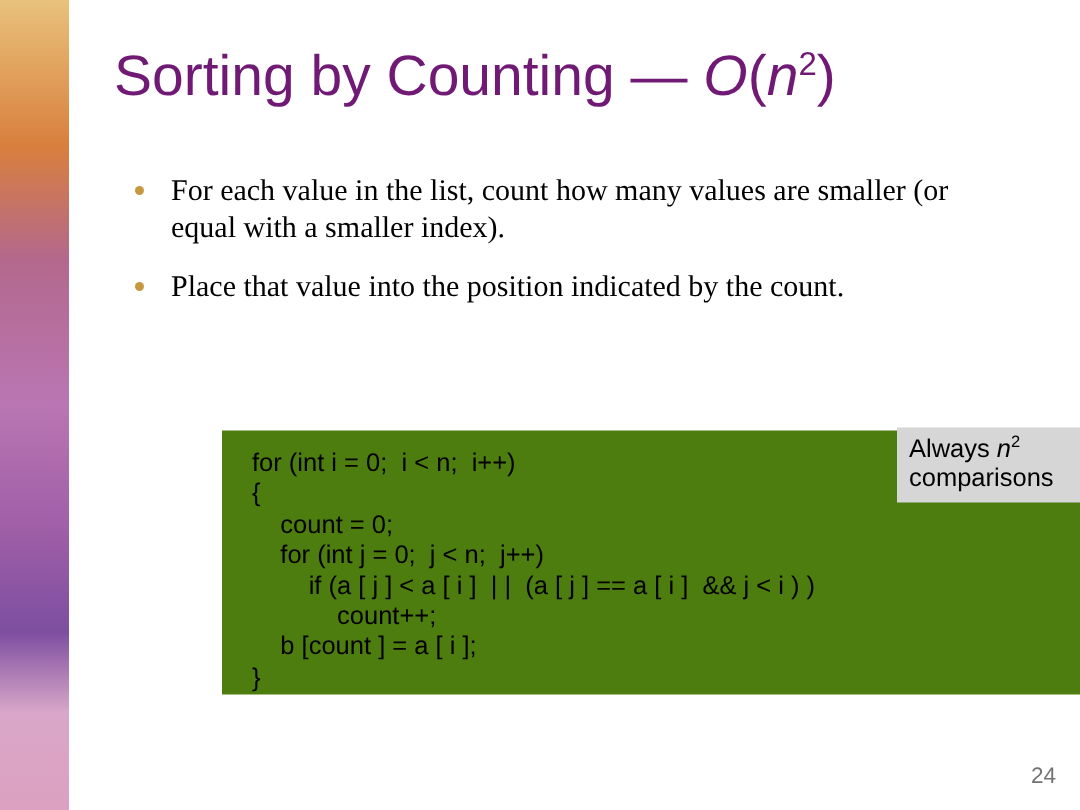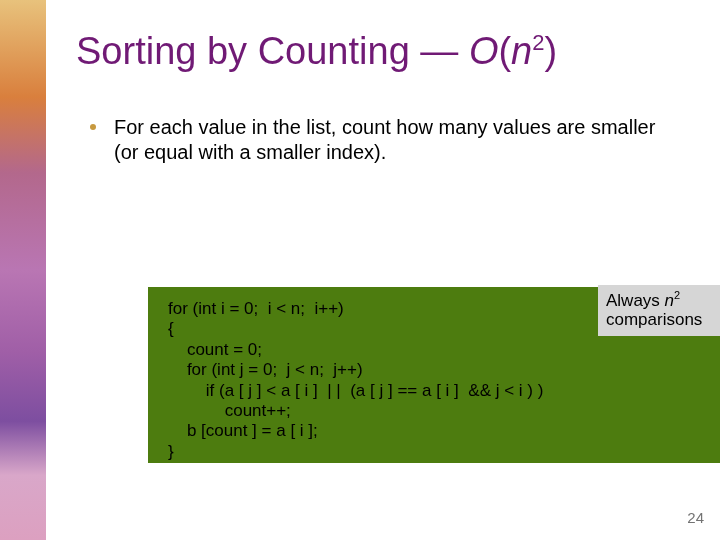--- a/index.html
+++ b/index.html
@@ -46,20 +46,21 @@
     top: 115px;
     width: 590px;
   }
   .bullet {
     display: flex;
     align-items: flex-start;
     margin-bottom: 14px;
     color: #000;
     font-size: 20px;
     line-height: 1.25;
+    font-family: Liberation Serif, serif;
   }
   .dot {
     width: 6px;
     height: 6px;
     background: #c7993f;
     border-radius: 50%;
     margin-top: 9px;
     margin-right: 18px;
     flex: 0 0 auto;
   }
@@ -110,20 +111,24 @@
 
 <div class="title">
   <span>Sorting by Counting — </span><span class="ital">O</span><span>(</span><span class="ital">n</span><sup>2</sup><span>)</span>
 </div>
 
 <div class="bullets">
   <div class="bullet">
     <div class="dot"></div>
     <div>For each value in the list, count how many values are smaller (or equal with a smaller index).</div>
   </div>
+  <div class="bullet">
+    <div class="dot"></div>
+    <div>Place that value into the position indicated by the count.</div>
+  </div>
 </div>
 
 <div class="codebox">
   <div class="code"><span>for (int i = 0;  i &lt; n;  i++)</span>
 <span>{</span>
 <span>    count = 0;</span>
 <span>    for (int j = 0;  j &lt; n;  j++)</span>
 <span>        if (a [ j ] &lt; a [ i ]  | |  (a [ j ] == a [ i ]  &amp;&amp; j &lt; i ) )</span>
 <span>            count++;</span>
 <span>    b [count ] = a [ i ];</span>

